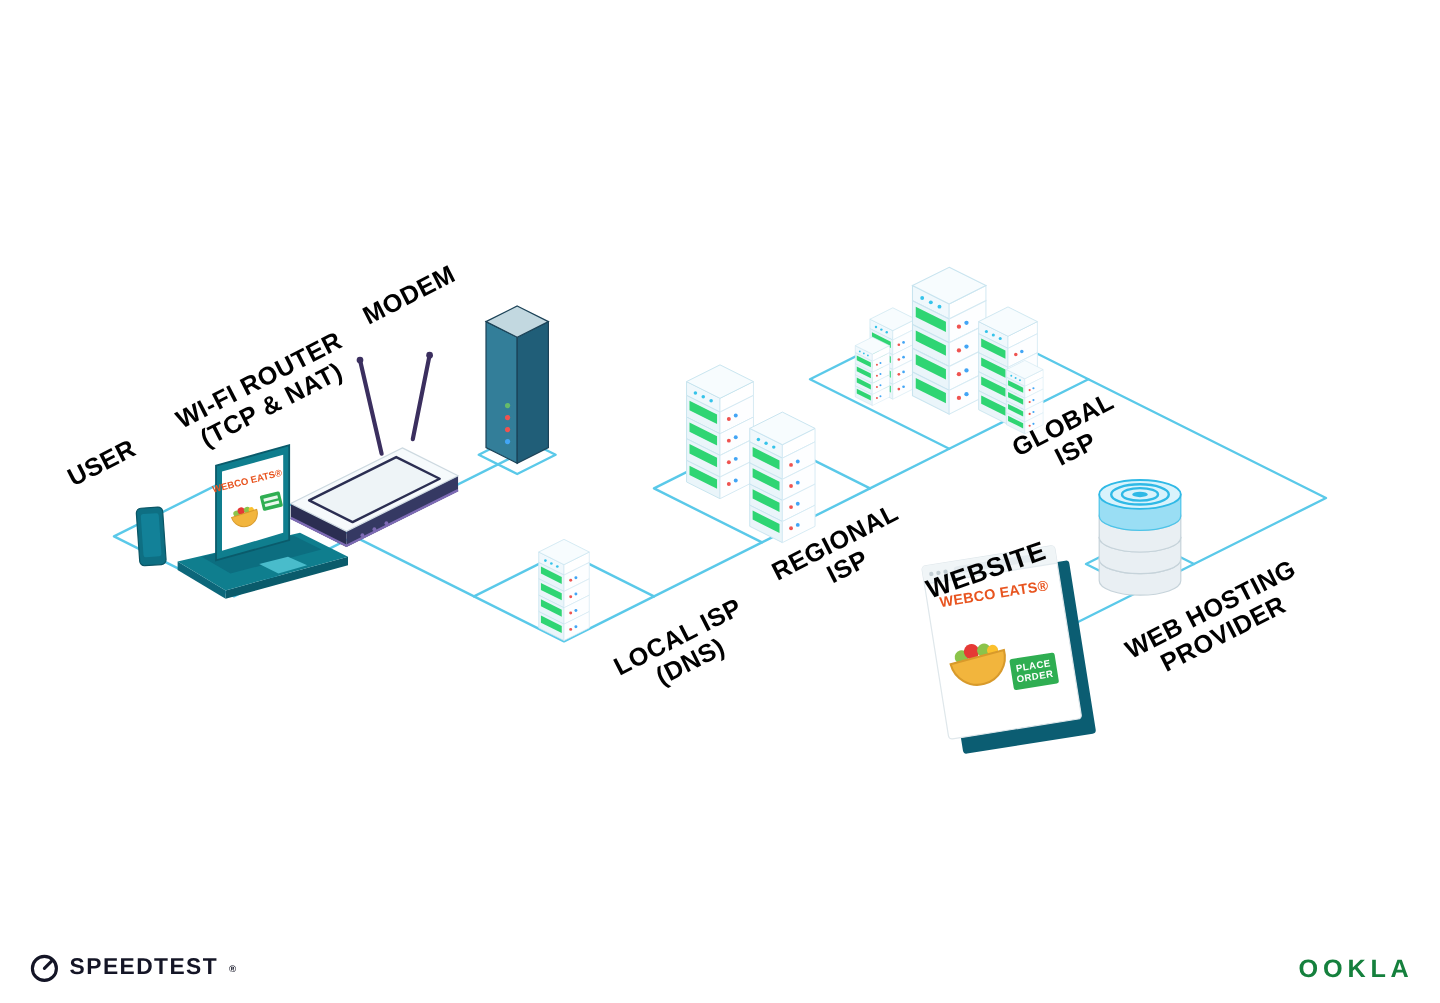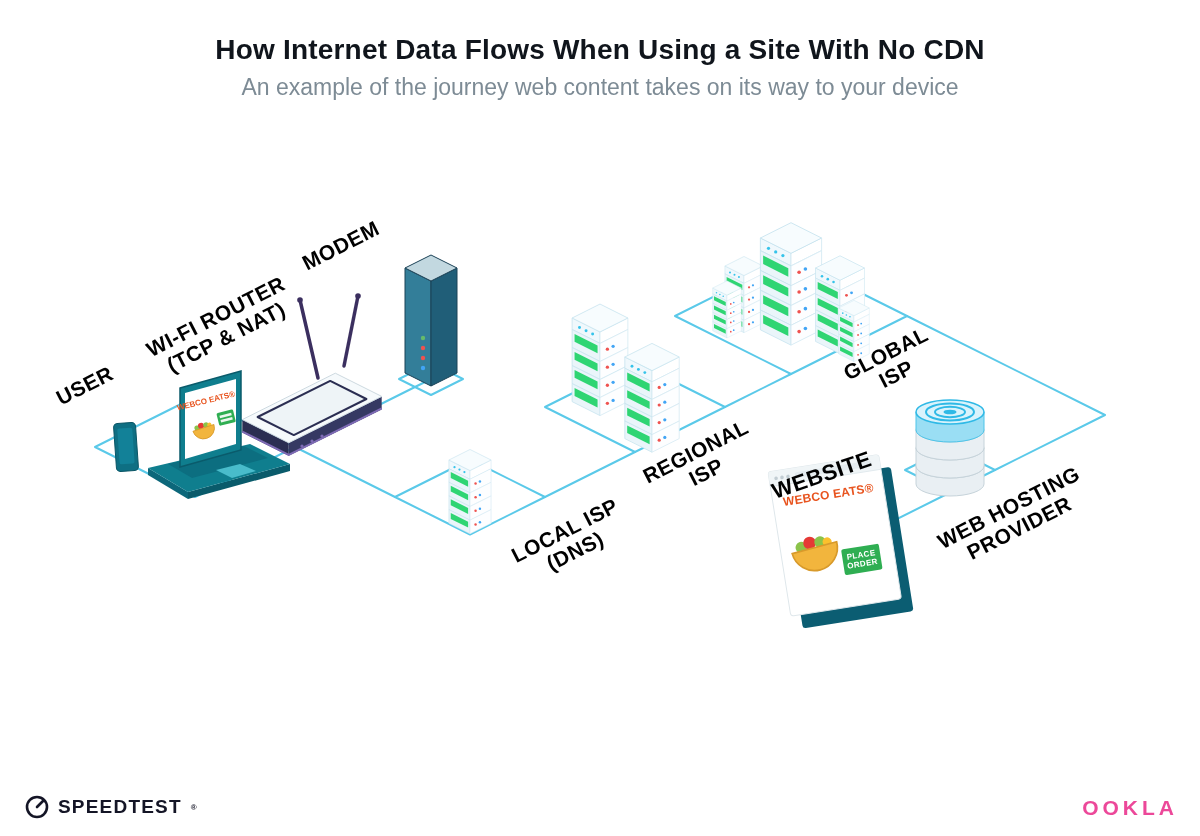--- a/index.html
+++ b/index.html
@@ -14,31 +14,27 @@
   .lbl{font-weight:bold;font-size:21px;fill:#000000;letter-spacing:.5px;}
   .lbl-big{font-weight:bold;font-size:22px;fill:#000000;letter-spacing:.5px;}
   .brand{font-weight:bold;font-size:12px;fill:#e8541f;letter-spacing:.2px;}
   .brand-sm{font-weight:bold;font-size:8px;fill:#e8541f;}
   .btn-txt{font-weight:bold;font-size:8px;fill:#ffffff;letter-spacing:.4px;}
   .ftr{position:absolute;left:24px;right:22px;bottom:16px;display:flex;
        justify-content:space-between;align-items:flex-end;}
   .speedtest{display:flex;align-items:center;gap:8px;font-weight:bold;font-size:19px;
              letter-spacing:1.2px;color:#141526;}
   .speedtest sup{font-size:8px;margin-left:1px;}
-  .ookla{font-size:21px;font-weight:600;letter-spacing:4px;color:#ec4899;}
+  .ookla{font-size:21px;font-weight:600;letter-spacing:4px;color:#15803d;}
 </style>
 </head>
 <body>
 
 <div class="stage">
 
-  <div class="hdr">
-    <h1>How Internet Data Flows When Using a Site With No CDN</h1>
-    <p>An example of the journey web content takes on its way to your device</p>
-  </div>
 
   <svg class="diagram" viewBox="0 0 1200 836" xmlns="http://www.w3.org/2000/svg" xmlns:xlink="http://www.w3.org/1999/xlink">
 
     <defs>
 
       <g id="srv">
         <path d="M-34,0 L0,17 L0,31 L-34,14 Z" fill="#f0f8fc" stroke="#c8e4ef" stroke-width="1"></path>
         <path d="M0,17 L34,0 L34,14 L0,31 Z" fill="#ffffff" stroke="#d5eaf3" stroke-width="1"></path>
         <path d="M0,-17 L34,0 L0,17 L-34,0 Z" fill="#f7fcfe" stroke="#c8e4ef" stroke-width="1"></path>
         <circle cx="-25" cy="11.5" r="1.8" fill="#35c3ea"></circle>

